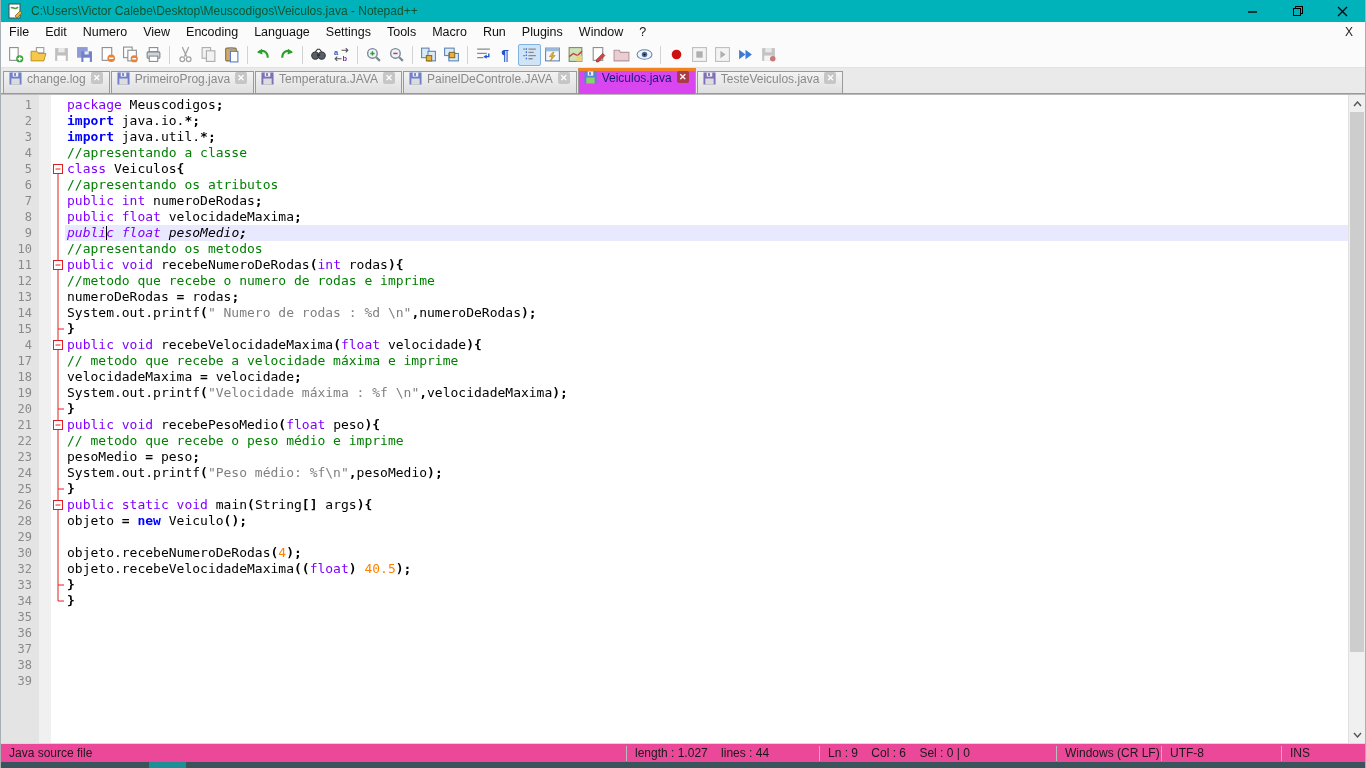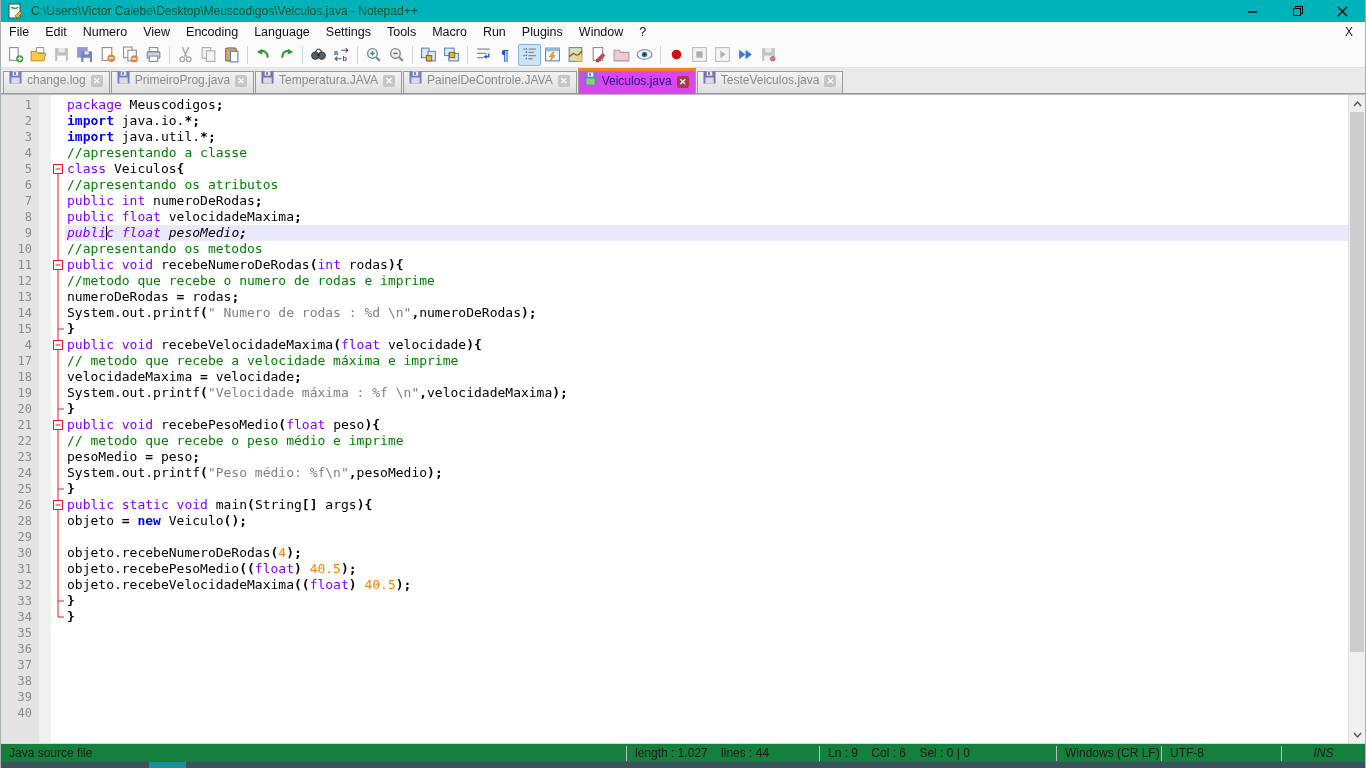--- a/index.html
+++ b/index.html
@@ -21,21 +21,21 @@
   
   #toolbar { height:26px; background:#fbfbfb; border-bottom:1px solid #e3e3e3; display:flex; align-items:center; padding-left:3px; flex:0 0 auto; }
   .tb-group { display:flex; align-items:center; }
   .tb-sep { width:1px; height:18px; background:#d2d2d2; margin:0 4px; }
   .tbtn { width:23px; height:22px; display:flex; align-items:center; justify-content:center; border:1px solid transparent; border-radius:2px; }
   .tbtn.pressed { background:#cfe4f7; border-color:#7eb4e2; }
   .tbtn.disabled { opacity:.9; }
 
   
   #tabbar { height:26px; background:#eaeaea; border-bottom:1px solid #9a9a9a; display:flex; align-items:flex-end; padding-left:2px; flex:0 0 auto; }
-  .tab { display:flex; align-items:flex-end; gap:5px; height:22px; padding:0 6px 6px 5px; background:linear-gradient(#f3f3f3,#dfdfdf); border:1px solid #9a9a9a; border-bottom:none; margin-right:1px; font-size:12px; color:#8a8a8a; position:relative; }
+  .tab { display:flex; align-items:flex-start; gap:5px; height:22px; padding:0 6px 16px 5px; background:linear-gradient(#f3f3f3,#dfdfdf); border:1px solid #9a9a9a; border-bottom:none; margin-right:1px; font-size:12px; color:#8a8a8a; position:relative; }
   .tab.active { height:26px; background:#d946ef; color:#1b1b7c; border-top:3px solid #f08223; margin-bottom:-1px; z-index:2; padding-top:0; }
   .tab .floppy { width:13px; height:13px; }
   .tab-close { width:12px; height:12px; border-radius:2px; background:#c6c6c6; color:#fff; font-size:9px; line-height:12px; text-align:center; font-weight:bold; }
   .tab.active .tab-close { background:#a83a4a; }
 
   
   #editor-wrap { flex:1 1 auto; min-height:0; display:flex; border-top:1px solid #bbb; }
   #editor-lines { flex:1 1 auto; overflow:hidden; display:flex; flex-direction:column; padding-top:2px;
      background:linear-gradient(90deg,#e4e4e4 0 38px,#f0f0f0 38px 50px,#ffffff 50px);
      font-family:"DejaVu Sans Mono","Liberation Mono",monospace; font-size:13px; }
@@ -56,28 +56,28 @@
   .tk-id  { color:#000; }
   #editor-filler { flex:1 1 auto; }
 
   
   #vscroll { width:17px; flex:0 0 17px; background:#f0f0f0; border-left:1px solid #e0e0e0; position:relative; }
   .sb-arrow { height:17px; display:flex; align-items:center; justify-content:center; color:#555; }
   #vthumb { position:absolute; left:1px; right:1px; top:17px; height:540px; background:#cdcdcd; }
   #sb-down { position:absolute; bottom:0; left:0; right:0; }
 
   
-  #statusbar { height:19px; background:#15803d; border-top:1px solid #d9d9d9; display:flex; align-items:center; font-size:12px; color:#1a1a1a; flex:0 0 auto; white-space:pre; }
+  #statusbar { height:19px; background:#ec4899; border-top:1px solid #d9d9d9; display:flex; align-items:center; font-size:12px; color:#1a1a1a; flex:0 0 auto; white-space:pre; }
   .st-sec { padding:0 8px; border-left:1px solid #bdbdbd; height:15px; line-height:15px; }
   #st-doctype { flex:1 1 auto; border-left:none; }
   #st-length { width:193px; flex:0 0 193px; }
   #st-pos { width:237px; flex:0 0 237px; }
   #st-eol { width:105px; flex:0 0 105px; }
   #st-enc { width:120px; flex:0 0 120px; }
-  #st-ins { width:84px; flex:0 0 84px; text-align:center;font-style:italic; }
+  #st-ins { width:84px; flex:0 0 84px; text-align:left; }
 
   
   #bottomstrip { height:6px; background:#3a545c; position:relative; flex:0 0 auto; }
   #bottomstrip .teal-seg { position:absolute; left:148px; width:37px; top:0; bottom:0; background:#1d8f96; }
 </style>
 </head>
 <body>
 
 <div id="app">
 
@@ -710,30 +710,20 @@
           <div class="ln">30</div>
           <div class="bm"></div>
           <div class="fold">
             <svg width="14" height="16" viewBox="0 0 14 16" stroke="#e02020" stroke-width="1">
               <line x1="7" y1="0" x2="7" y2="16"></line>
             </svg>
           </div>
           <div class="line-code"><span class="tk-id">objeto.recebeNumeroDeRodas</span><span class="tk-op">(</span><span class="tk-num">4</span><span class="tk-op">);</span></div>
         </div>
         <div class="line-row">
-          <div class="ln">31</div>
-          <div class="bm"></div>
-          <div class="fold">
-            <svg width="14" height="16" viewBox="0 0 14 16" stroke="#e02020" stroke-width="1">
-              <line x1="7" y1="0" x2="7" y2="16"></line>
-            </svg>
-          </div>
-          <div class="line-code"><span class="tk-id">objeto.recebePesoMedio</span><span class="tk-op">((</span><span class="tk-kw2">float</span><span class="tk-op">)</span><span class="tk-id"> </span><span class="tk-num">40.5</span><span class="tk-op">);</span></div>
-        </div>
-        <div class="line-row">
           <div class="ln">32</div>
           <div class="bm"></div>
           <div class="fold">
             <svg width="14" height="16" viewBox="0 0 14 16" stroke="#e02020" stroke-width="1">
               <line x1="7" y1="0" x2="7" y2="16"></line>
             </svg>
           </div>
           <div class="line-code"><span class="tk-id">objeto.recebeVelocidadeMaxima</span><span class="tk-op">((</span><span class="tk-kw2">float</span><span class="tk-op">)</span><span class="tk-id"> </span><span class="tk-num">40.5</span><span class="tk-op">);</span></div>
         </div>
         <div class="line-row">
@@ -777,26 +767,20 @@
           <div class="line-code"></div>
         </div>
         <div class="line-row">
           <div class="ln">38</div>
           <div class="bm"></div>
           <div class="fold"></div>
           <div class="line-code"></div>
         </div>
         <div class="line-row">
           <div class="ln">39</div>
-          <div class="bm"></div>
-          <div class="fold"></div>
-          <div class="line-code"></div>
-        </div>
-        <div class="line-row">
-          <div class="ln">40</div>
           <div class="bm"></div>
           <div class="fold"></div>
           <div class="line-code"></div>
         </div>
         <div id="editor-filler"></div>
       </div>
     <div id="vscroll">
       <div class="sb-arrow" id="sb-up">
           <svg width="9" height="6" viewBox="0 0 9 6">
             <path d="M1 5l3.5-4L8 5" fill="none" stroke="#555" stroke-width="1.4"></path>

